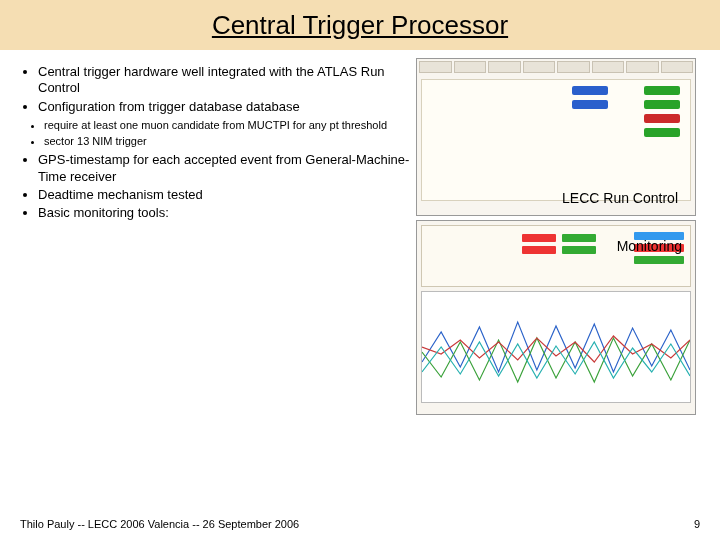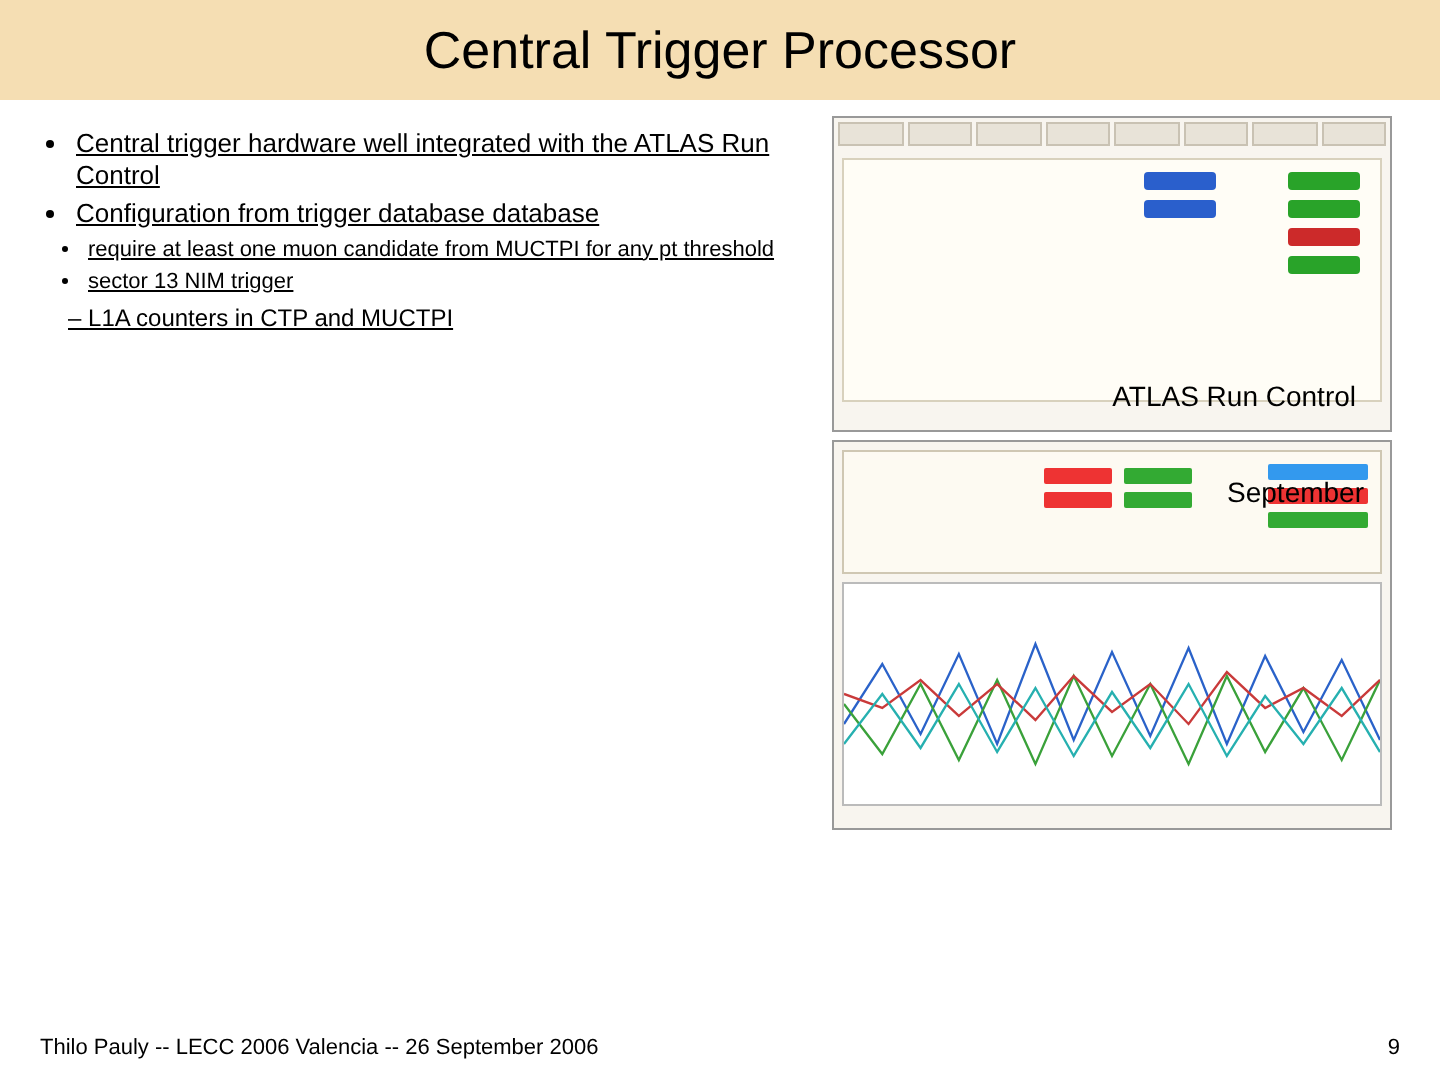--- a/index.html
+++ b/index.html
@@ -14,35 +14,35 @@
     overflow: hidden;
   }
   .title-bar {
     background: #f5deb3;
     height: 50px;
     display: flex;
     align-items: center;
     justify-content: center;
     font-size: 26px;
     font-weight: normal;
+    text-decoration: underline;
   }
   .content {
     position: relative;
     padding: 10px 20px 0 20px;
     height: 440px;
   }
   .left-col {
     width: 395px;
     font-size: 13px;
     line-height: 1.25;
   }
   .left-col ul {
     margin: 4px 0 4px 0;
     padding-left: 18px;
-    text-decoration: underline;
   }
   .left-col ul.l1 { list-style: disc; padding-left: 18px; }
   .left-col ul.l2 { list-style: none; padding-left: 28px; font-size: 12px; }
   .left-col ul.l2 > li::before { content: "– "; margin-left: -14px; }
   .left-col ul.l3 { list-style: disc; padding-left: 24px; font-size: 11px; }
   .left-col ul.l4 { list-style: none; padding-left: 28px; font-size: 12px; }
   .left-col ul.l4 > li::before { content: "– "; margin-left: -14px; }
   .left-col li { margin-bottom: 2px; }
   .right-col {
     position: absolute;
@@ -136,22 +136,26 @@
 
   <div class="left-col">
     <ul class="l1">
       <li>Central trigger hardware well integrated with the ATLAS Run Control</li>
       <li>Configuration from trigger database database</li>
     </ul>
     <ul class="l3">
       <li>require at least one muon candidate from MUCTPI for any pt threshold</li>
       <li>sector 13 NIM trigger</li>
     </ul>
+    <ul class="l1">
+      <li>GPS-timestamp for each accepted event from General-Machine-Time receiver</li>
+      <li>Deadtime mechanism tested</li>
+      <li>Basic monitoring tools:</li>
+    </ul>
     <ul class="l4">
-      <li>L1A counters in CTP and MUCTPI</li>
     </ul>
   </div>
 
   <div class="right-col">
     <div class="thumb ctrl">
       <div class="row">
         <div class="cell"></div>
           <div class="cell"></div>
           <div class="cell"></div>
         <div class="cell"></div>
@@ -162,40 +166,40 @@
       </div>
       <div class="panel">
         <div class="tag green" style="top:6px"></div>
         <div class="tag green" style="top:20px"></div>
         <div class="tag red" style="top:34px"></div>
         <div class="tag green" style="top:48px"></div>
         <div class="tag blue" style="top:6px"></div>
         <div class="tag blue" style="top:20px"></div>
       </div>
     </div>
-    <div class="label ctrl">ATLAS Run Control</div>
+    <div class="label ctrl">LECC Run Control</div>
 
     <div class="thumb mon">
       <div class="top">
         <div class="chip" style="background:#e33; left:100px; top:8px"></div>
         <div class="chip" style="background:#e33; left:100px; top:20px"></div>
         <div class="chip" style="background:#3a3; left:140px; top:8px"></div>
         <div class="chip" style="background:#3a3; left:140px; top:20px"></div>
         <div class="chip" style="background:#39e; right:6px; top:6px; width:50px"></div>
         <div class="chip" style="background:#e33; right:6px; top:18px; width:50px"></div>
         <div class="chip" style="background:#3a3; right:6px; top:30px; width:50px"></div>
       </div>
       <div class="plot">
         <svg viewBox="0 0 280 110" preserveAspectRatio="none">
           <polyline fill="none" stroke="#2a62c9" stroke-width="1.2" points="0,70 20,40 40,75 60,35 80,80 100,30 120,78 140,34 160,76 180,32 200,80 220,36 240,74 260,38 280,78"></polyline>
           <polyline fill="none" stroke="#3aa13a" stroke-width="1.2" points="0,60 20,85 40,50 60,88 80,48 100,90 120,46 140,86 160,50 180,90 200,46 220,84 240,52 260,88 280,48"></polyline>
           <polyline fill="none" stroke="#c93a3a" stroke-width="1.2" points="0,55 20,62 40,48 60,66 80,50 100,68 120,46 140,64 160,50 180,70 200,44 220,62 240,52 260,66 280,48"></polyline>
           <polyline fill="none" stroke="#26b0b0" stroke-width="1.2" points="0,80 20,55 40,82 60,50 80,84 100,52 120,86 140,54 160,82 180,50 200,86 220,56 240,80 260,52 280,84"></polyline>
         </svg>
       </div>
     </div>
-    <div class="label mon">September</div>
+    <div class="label mon">Monitoring</div>
   </div>
 
 </div>
 
 <div class="footer">Thilo Pauly -- LECC 2006 Valencia -- 26 September 2006</div>
 <div class="pagenum">9</div>
 
 </body></html>

